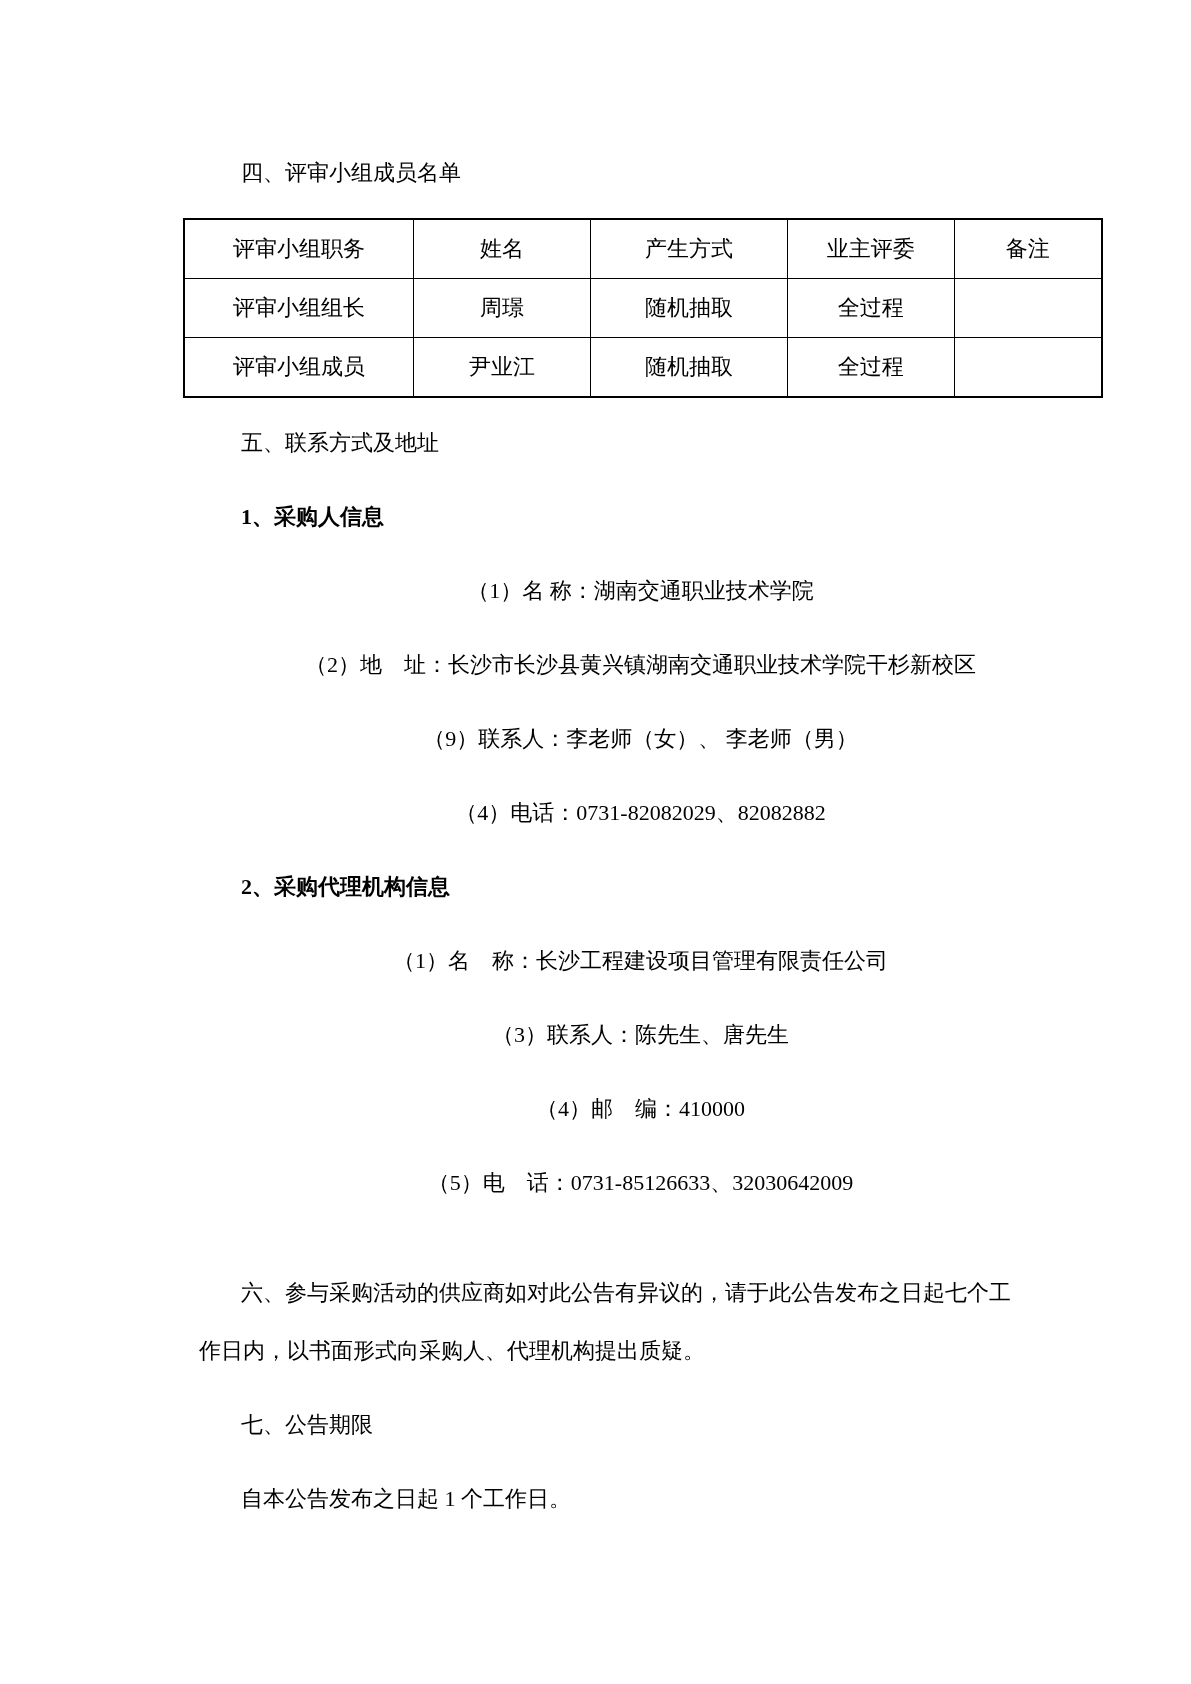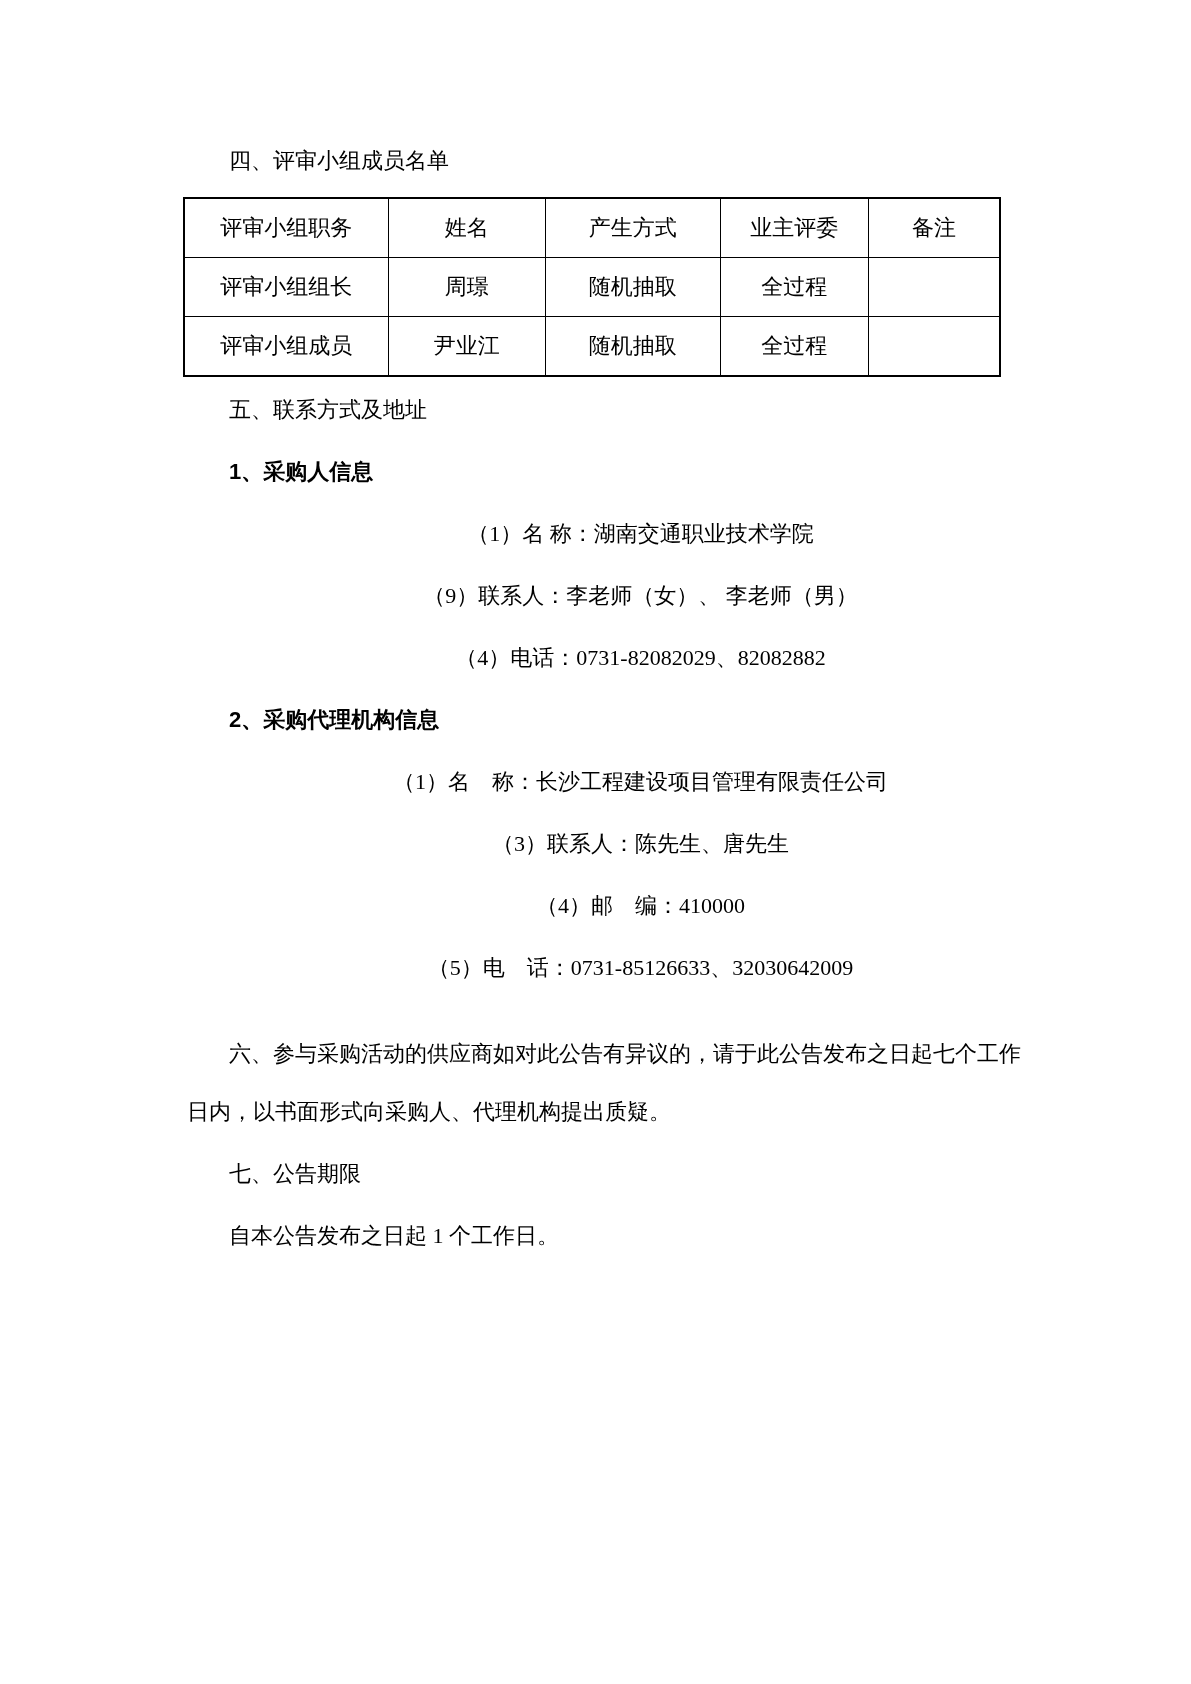--- a/index.html
+++ b/index.html
@@ -14,40 +14,40 @@
     color: #000000;
     position: relative;
   }
   .page {
     box-sizing: border-box;
     width: 1191px;
     height: 1684px;
     padding: 128px 150px 0 183px;
   }
   p {
-    margin: 4px;
+    margin: 16px;
     font-size: 22px;
     line-height: 58px;
     white-space: pre-wrap;
   }
   .indent-2 {
     text-indent: 42px;
   }
   .item {
     text-indent: 57px;
     text-align: center;
   }
   .sub-heading {
-    font-family: Liberation Sans, sans-serif;
+    font-family: Liberation Serif, serif;
     font-weight: bold;
     text-indent: 42px;
   }
   table.review {
     border-collapse: collapse;
-    width: 818px;
+    width: 920px;
     margin-top: 7px;
     table-layout: fixed;
     border: 2.5px solid #000000;
   }
   table.review th,
   table.review td {
     border: 1.5px solid #000000;
     height: 58px;
     text-align: center;
     vertical-align: middle;
@@ -97,20 +97,21 @@
         <td>全过程</td>
         <td></td>
       </tr>
     </tbody>
   </table>
 
   <p class="indent-2">五、联系方式及地址</p>
 
   <p class="sub-heading">1、采购人信息</p>
   <p class="item">（1）名 称：湖南交通职业技术学院</p>
+  <p class="item">（2）地　址：长沙市长沙县黄兴镇湖南交通职业技术学院干杉新校区</p>
   <p class="item">（9）联系人：李老师（女）、 李老师（男）</p>
   <p class="item">（4）电话：0731-82082029、82082882</p>
 
   <p class="sub-heading">2、采购代理机构信息</p>
   <p class="item">（1）名　称：长沙工程建设项目管理有限责任公司</p>
   <p class="item">（3）联系人：陈先生、唐先生</p>
   <p class="item">（4）邮　编：410000</p>
   <p class="item">（5）电　话：0731-85126633、32030642009</p>
 
   <div class="spacer-20"></div>

